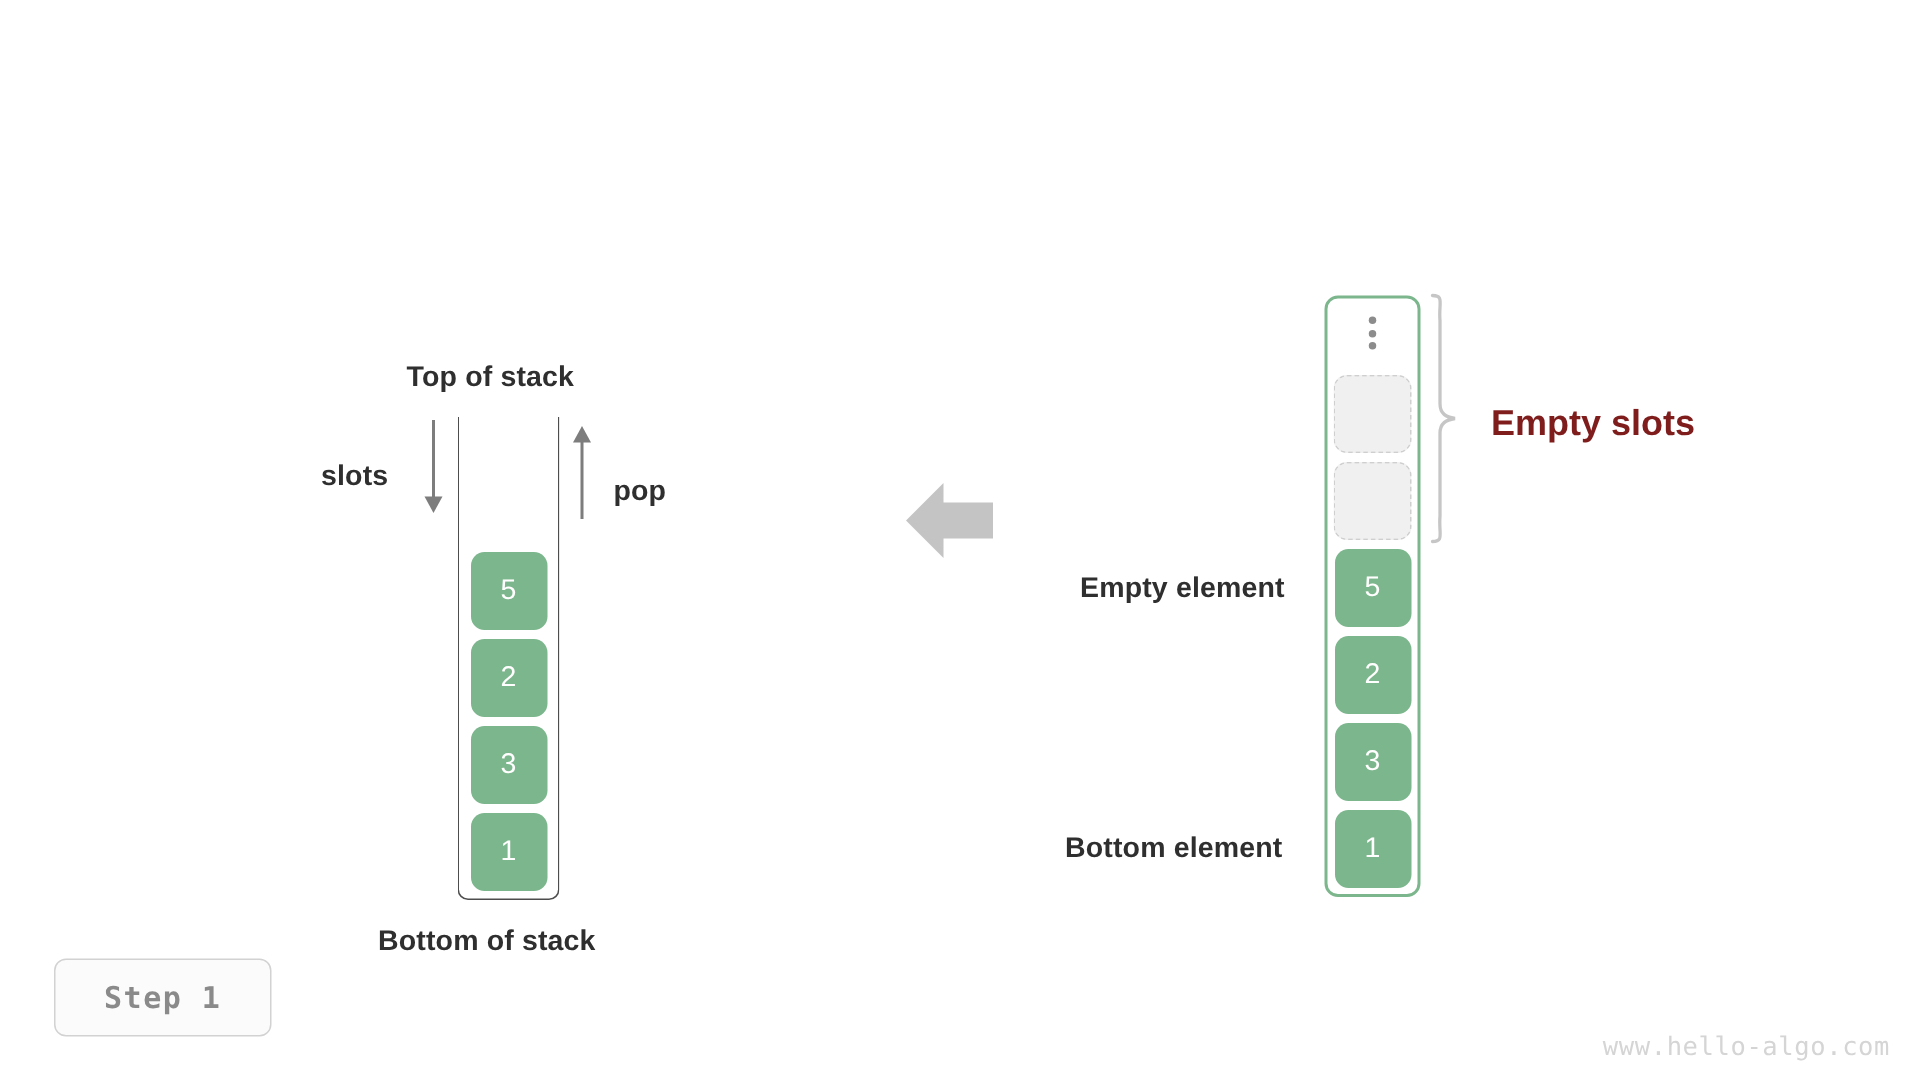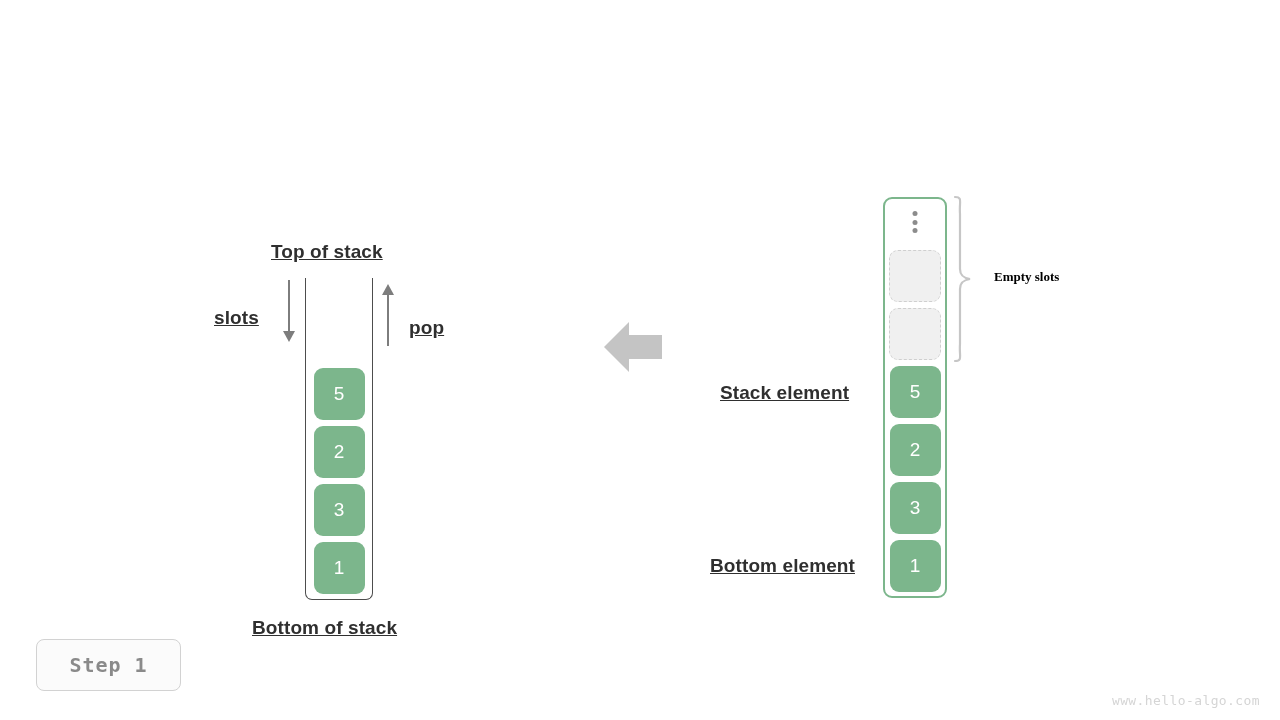--- a/index.html
+++ b/index.html
@@ -21,29 +21,27 @@
   }
 
   
   .lbl-dark {
     position: absolute;
     color: #2f2f2f;
     font-weight: bold;
     font-size: 19px;
     white-space: nowrap;
     letter-spacing: 0.1px;
-    text-decoration: underline;
   }
   .lbl-gray-bold {
     position: absolute;
-    color: #000000;
+    color: #7f1d1d;
     font-weight: bold;
-    font-size: 13px;
+    font-size: 24px;
     white-space: nowrap;
-    font-family: Liberation Serif, serif;
   }
   .lbl-gray {
     position: absolute;
     color: #919191;
     font-weight: normal;
     font-size: 20px;
     white-space: nowrap;
   }
 
   
@@ -194,21 +192,21 @@
     box-sizing: border-box;
   }
 
   
   #watermark {
     position: absolute;
     right: 20px;
     bottom: 12px;
     color: #d5d5d5;
     font-family: "DejaVu Sans Mono", monospace;
-    font-size: 13px;
+    font-size: 17px;
     letter-spacing: 0.4px;
   }
 </style>
 </head>
 <body>
 
 <div class="stage">
 
   <div class="lbl-dark" style="left:271px; top:241px;">Top of stack</div>
 
@@ -229,21 +227,21 @@
     </div>
   </div>
 
   <div class="lbl-dark" style="left:252px; top:617px;">Bottom of stack</div>
 
   <svg id="transform-arrow" viewBox="0 0 58 50">
     <polygon points="0,25 25,0 25,13 58,13 58,37 25,37 25,50" fill="#c4c4c4"></polygon>
   </svg>
 
 
-  <div class="lbl-dark" style="left:720px; top:382px;">Stack element</div>
+  <div class="lbl-dark" style="left:720px; top:382px;">Empty element</div>
 
   <div class="lbl-dark" style="left:710px; top:555px;">Bottom element</div>
 
   <div id="array-container">
     <div class="ellipsis-dots">
       <i></i>
         <i></i>
         <i></i>
     </div>
     <div class="array-inner">

